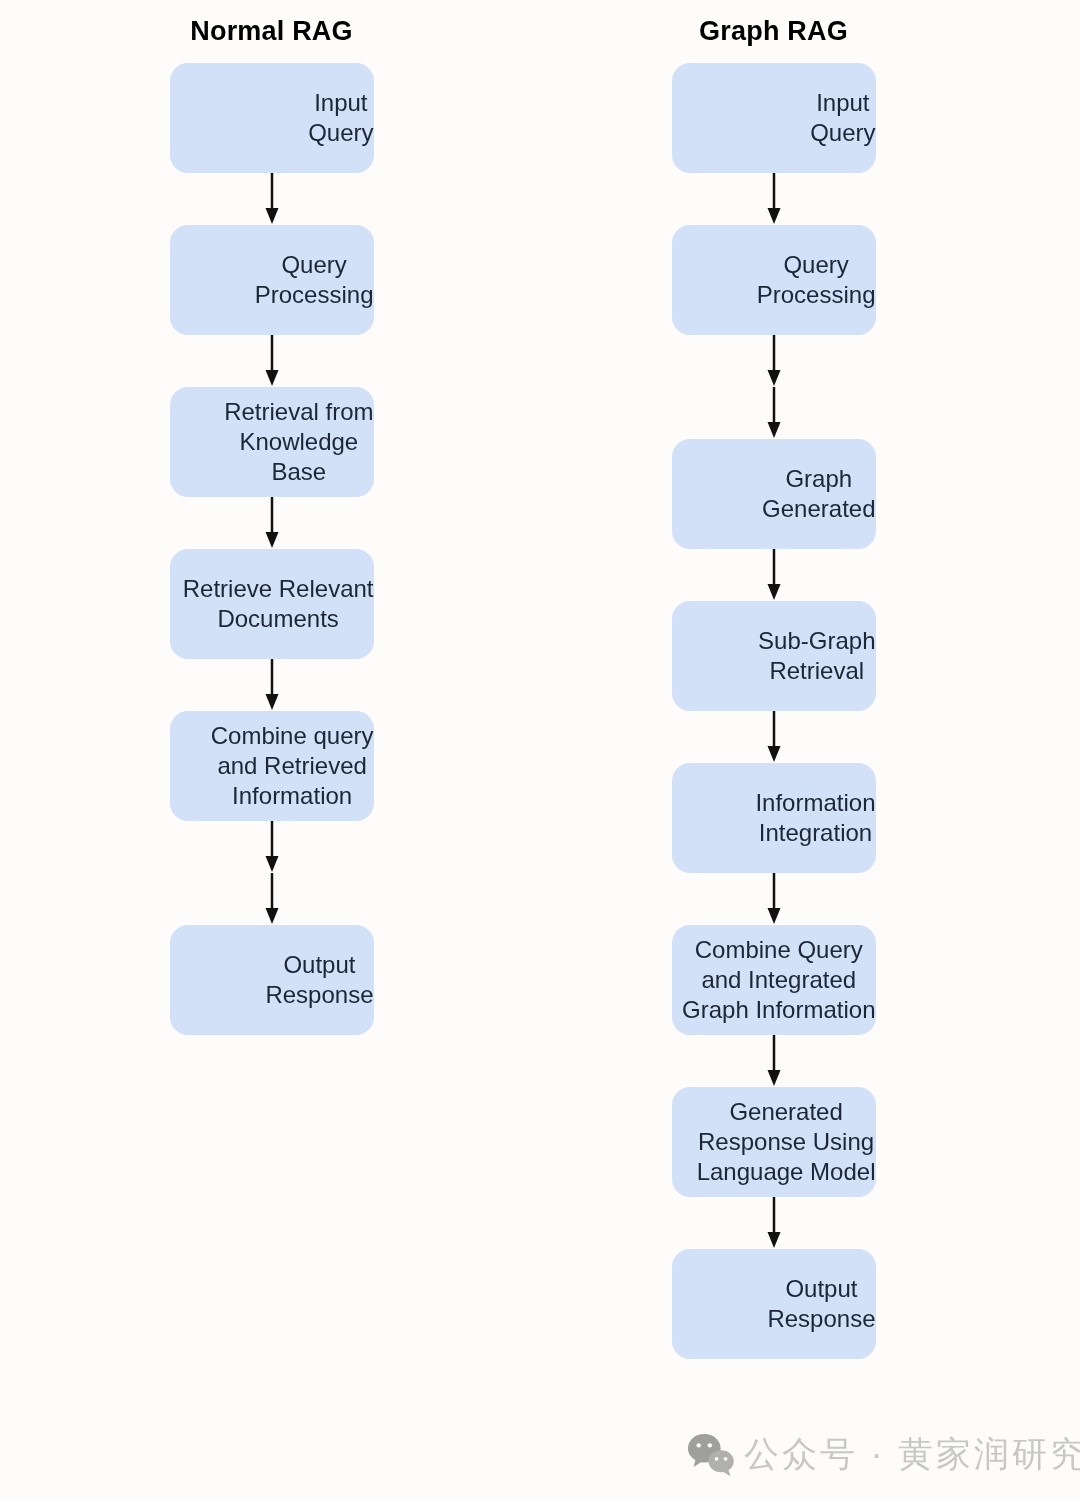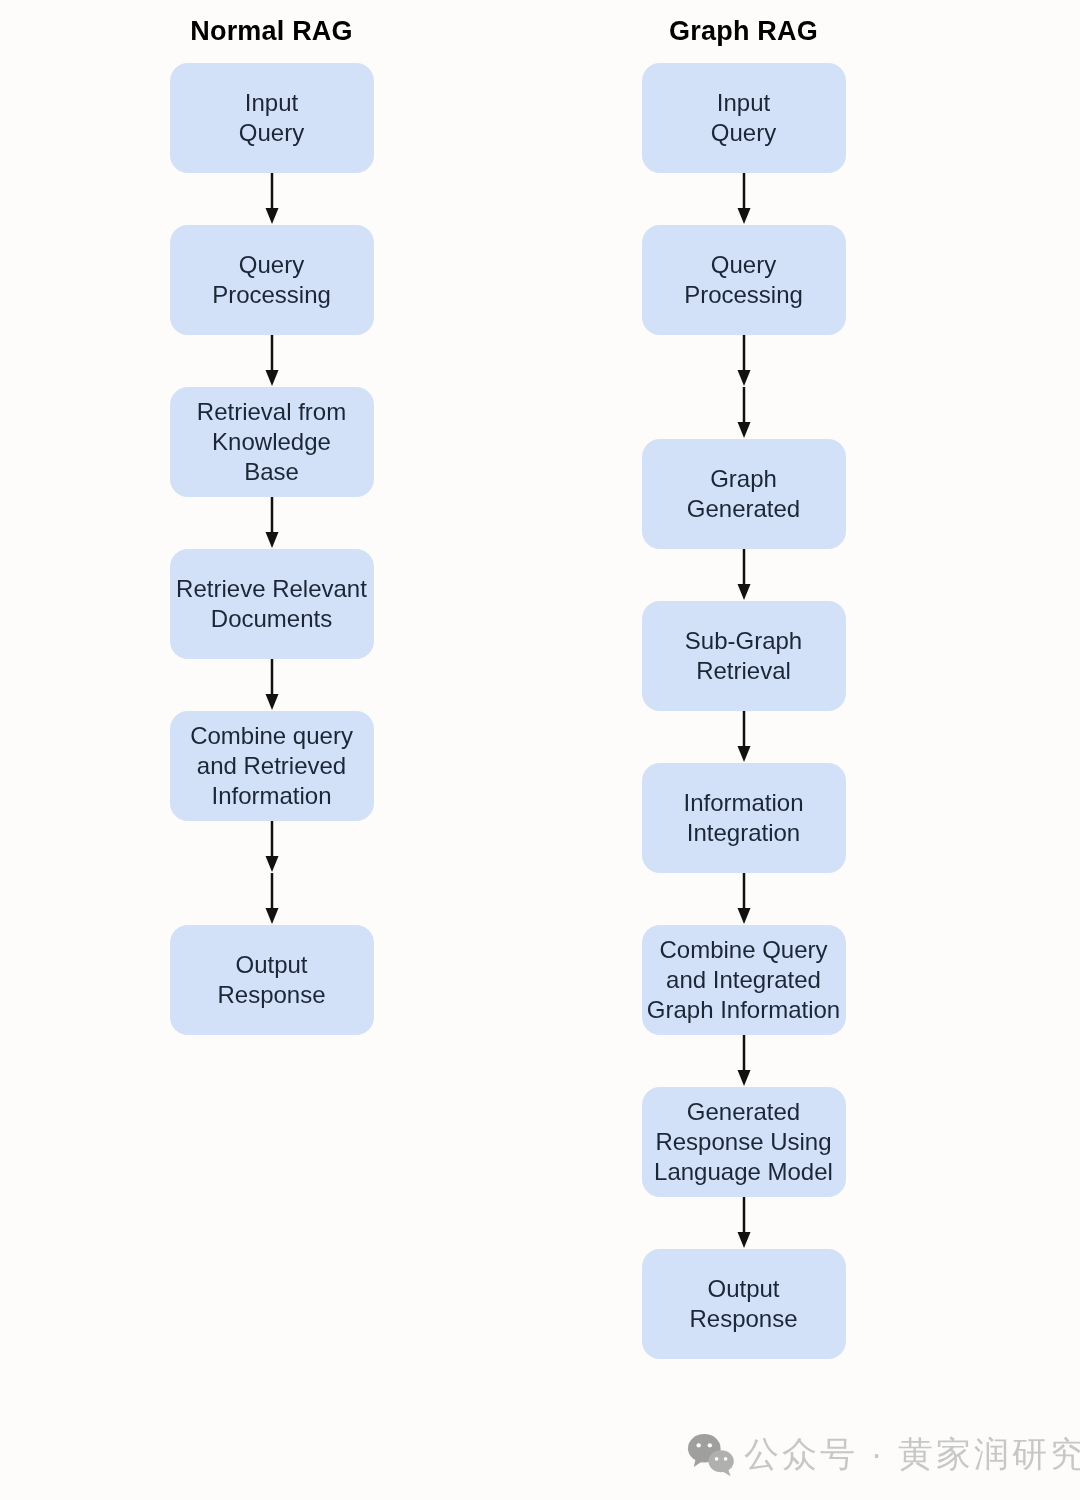--- a/index.html
+++ b/index.html
@@ -5,38 +5,38 @@
   * { margin:0; padding:0; box-sizing:border-box; }
   body { font-family:"Liberation Sans", sans-serif; }
   .canvas {
     position:relative;
     width:1080px; height:1500px;
     background:#fdfcfa;
     overflow:hidden;
   }
   .flow { position:absolute; top:0; width:243px; }
   .flow-normal { left:150px; }
-  .flow-graph  { left:622px; }
+  .flow-graph  { left:652px; }
   .flow-title {
     margin-top:16px;
     height:31px; line-height:31px;
     text-align:center;
     font-size:27px; font-weight:600;
     color:#000000;
     letter-spacing:0.2px;
   }
   .nodes {
     margin-top:16px;
     display:flex; flex-direction:column; align-items:center;
   }
   .node {
     width:204px; height:110px;
     background:#d2e0f8;
     border-radius:18px;
-    display:flex; align-items:center; justify-content:center;
+    display:flex; align-items:center; justify-content:flex-end;
     text-align:center;
     flex:none;
   }
   .node-label {
     font-size:24px; line-height:30px;
     color:#1c2637;
     white-space:pre-line;
   }
   .arrow {
     height:52px; width:16px;

